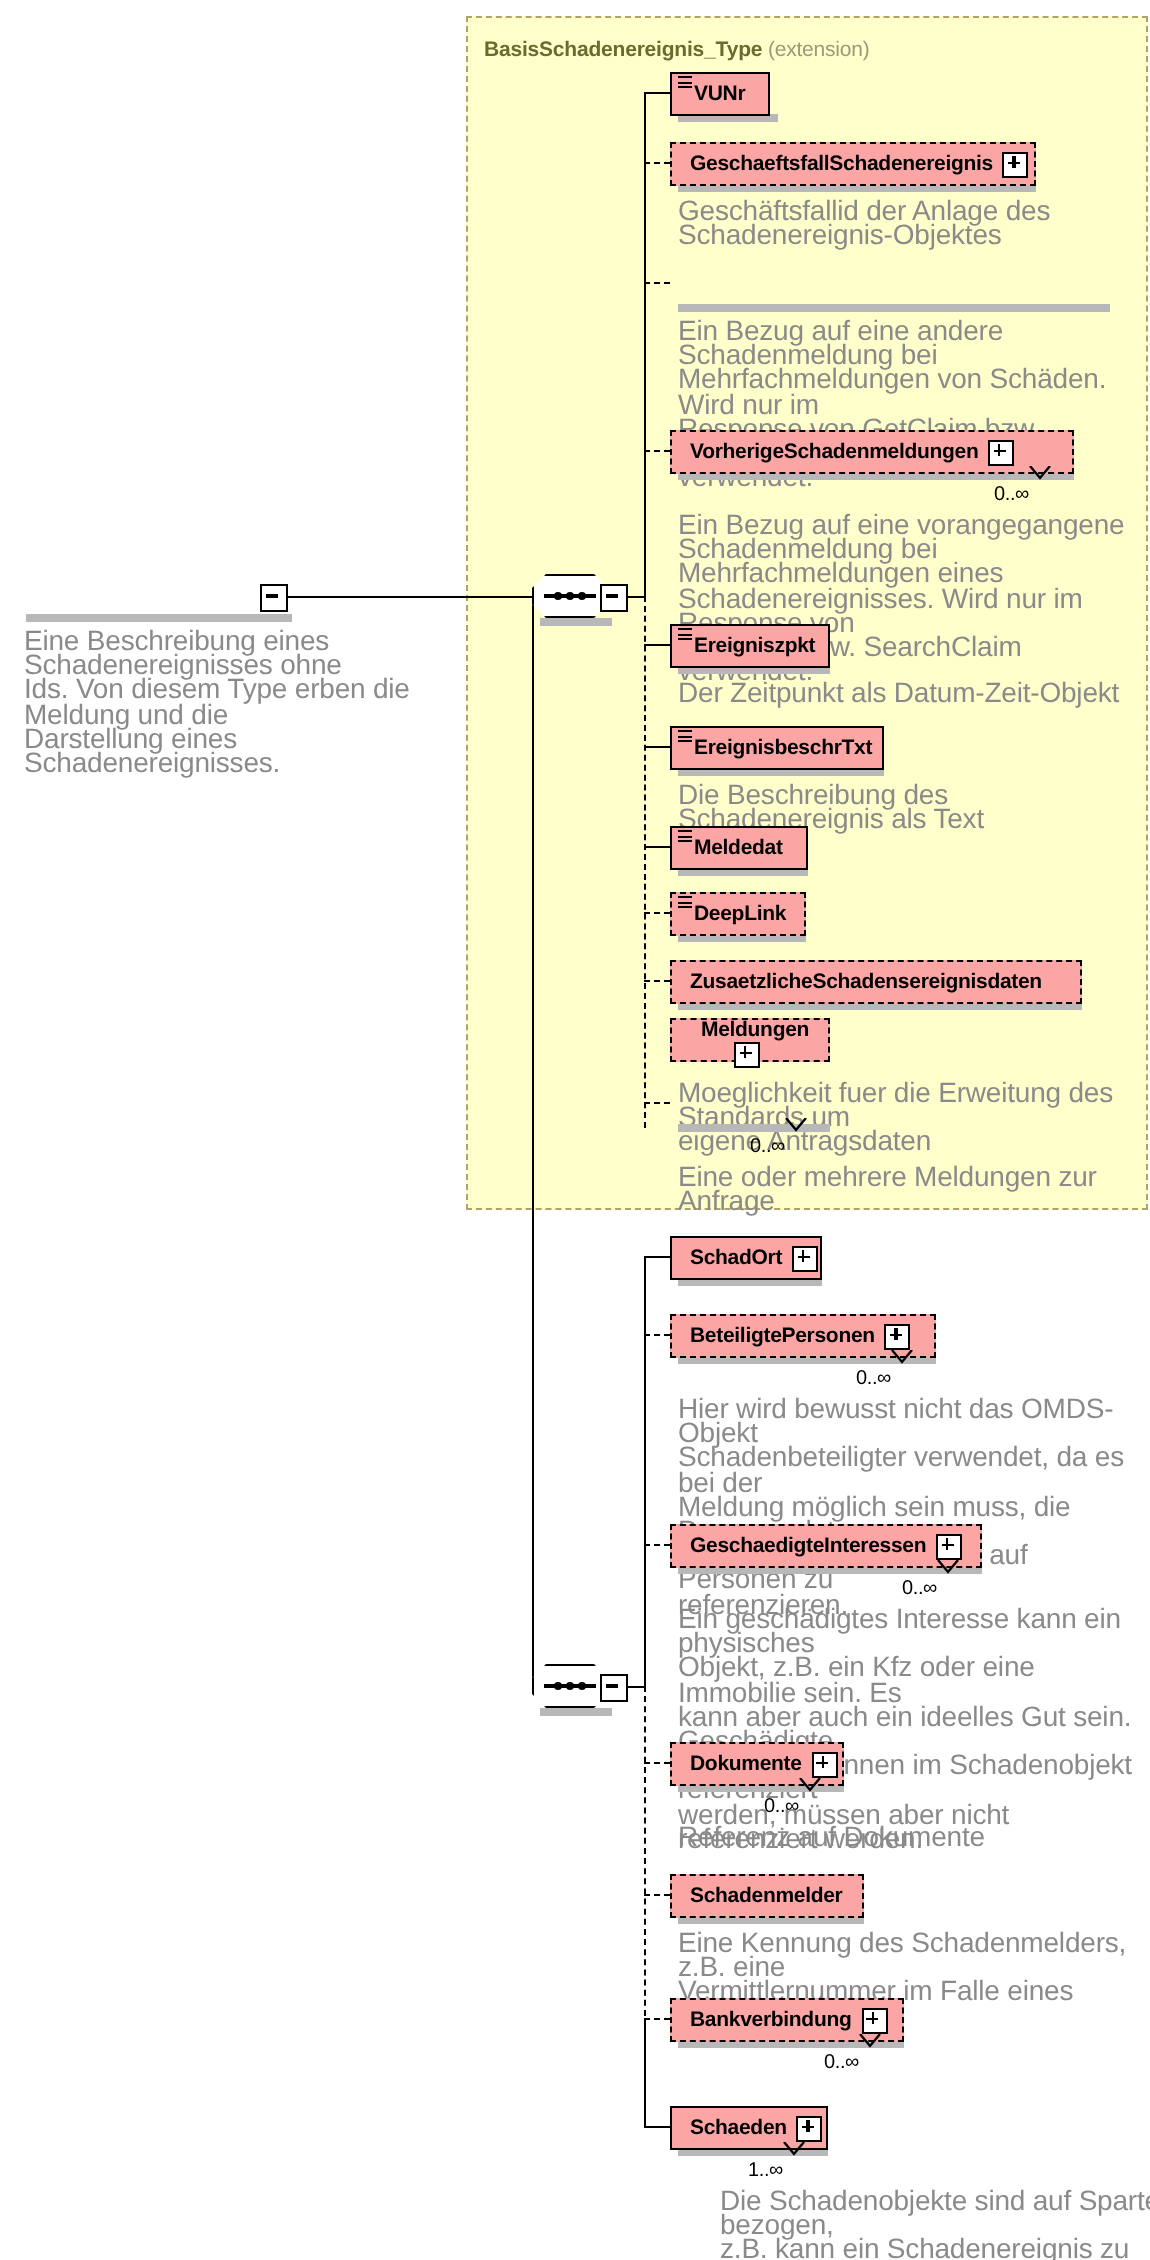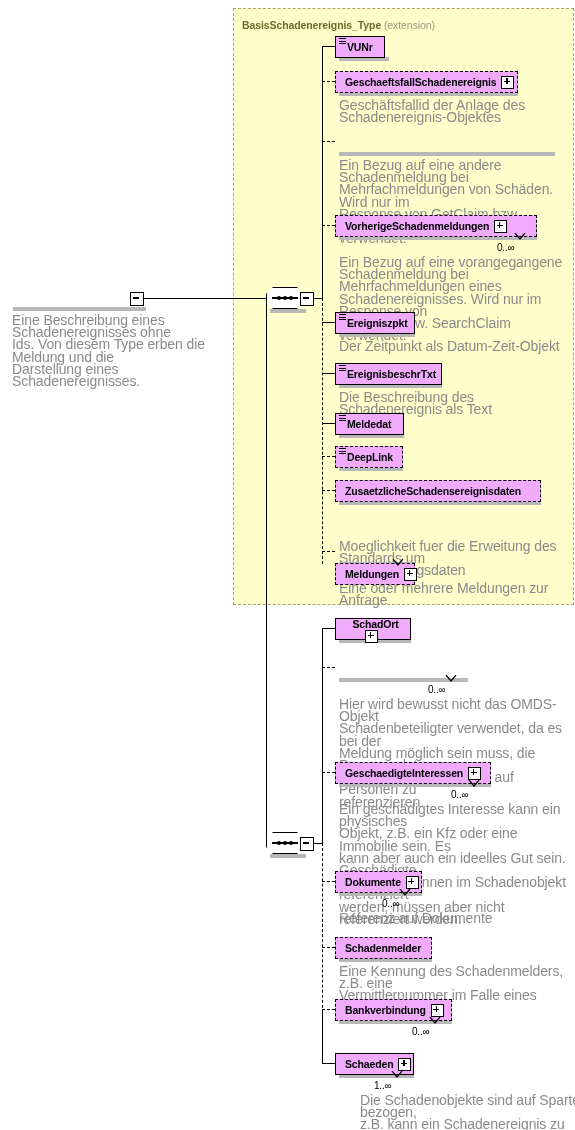--- a/index.html
+++ b/index.html
@@ -57,21 +57,21 @@
   }
   .ext-title .ext-sub {
     font-weight: normal;
     color: #9a9a7a;
   }
 
   
   .node {
     position: absolute;
     box-sizing: border-box;
-    background: #f0abfc;
+    background: #fca5a5;
     border: 1.5px solid #000000;
     height: 22px;
     display: flex;
     align-items: center;
     white-space: nowrap;
     z-index: 5;
   }
   .node.optional {
     border: 1.5px dashed #000000;
   }
@@ -356,21 +356,21 @@
   <div class="dline h" style="left:322px; top:490px; width:13px;"></div>
   <div class="shadow" style="left:339px; top:501px; width:202px; height:4px;"></div>
   <div class="node optional" style="left:335px; top:480px; width:206px;">
     <span class="node-label">ZusaetzlicheSchadensereignisdaten</span>
   </div>
   <div class="desc" style="left:339px; top:508px; width:232px;margin-top:32px;">Moeglichkeit fuer die Erweitung des Standards um
 eigene Antragsdaten</div>
 
   <div class="dline h" style="left:322px; top:551px; width:13px;"></div>
   <div class="shadow" style="left:339px; top:562px; width:76px; height:4px;"></div>
-  <div class="node optional" style="left:335px; top:563px; width:80px;">
+  <div class="node optional" style="left:335px; top:509px; width:80px;flex-direction:column;">
     <span class="node-label">Meldungen</span>
     <span class="plus-box"></span>
   </div>
   <svg class="rep-arrow" style="left:392px; top:559px;" viewBox="0 0 12 7">
     <polyline points="1,0 6,6 11,0" fill="none" stroke="#000" stroke-width="1.2"></polyline>
   </svg>
   <div class="occ" style="left:375px; top:568px;">0..∞</div>
   <div class="desc" style="left:339px; top:582px; width:232px;">Eine oder mehrere Meldungen zur Anfrage</div>
 
   <div class="line v" style="left:266px; top:298px; height:545px;"></div>
@@ -385,27 +385,31 @@
     <div class="dot d3"></div>
   </div>
   <div class="minus-box" style="left:300px; top:837px;"></div>
   <div class="line h" style="left:312px; top:843px; width:10px;"></div>
   <div class="line v" style="left:322px; top:628px; height:215px;"></div>
   <div class="dline v" style="left:322px; top:843px; height:170px;"></div>
   <div class="line v" style="left:322px; top:1013px; height:50px;"></div>
 
   <div class="line h" style="left:322px; top:628px; width:13px;"></div>
   <div class="shadow" style="left:339px; top:639px; width:72px; height:4px;"></div>
-  <div class="node" style="left:335px; top:618px; width:76px;flex-direction:column;">
+  <div class="node" style="left:335px; top:618px; width:76px;">
     <span class="node-label">SchadOrt</span>
     <span class="plus-box"></span>
   </div>
 
   <div class="dline h" style="left:322px; top:667px; width:13px;"></div>
   <div class="shadow" style="left:339px; top:678px; width:129px; height:4px;"></div>
+  <div class="node optional" style="left:335px; top:657px; width:133px;">
+    <span class="node-label">BeteiligtePersonen</span>
+    <span class="plus-box"></span>
+  </div>
   <svg class="rep-arrow" style="left:445px; top:675px;" viewBox="0 0 12 7">
     <polyline points="1,0 6,6 11,0" fill="none" stroke="#000" stroke-width="1.2"></polyline>
   </svg>
   <div class="occ" style="left:428px; top:684px;">0..∞</div>
   <div class="desc" style="left:339px; top:698px; width:232px;">Hier wird bewusst nicht das OMDS-Objekt
 Schadenbeteiligter verwendet, da es bei der
 Meldung möglich sein muss, die Personendaten
 anzugeben und nicht nur auf Personen zu
 referenzieren.</div>
 

